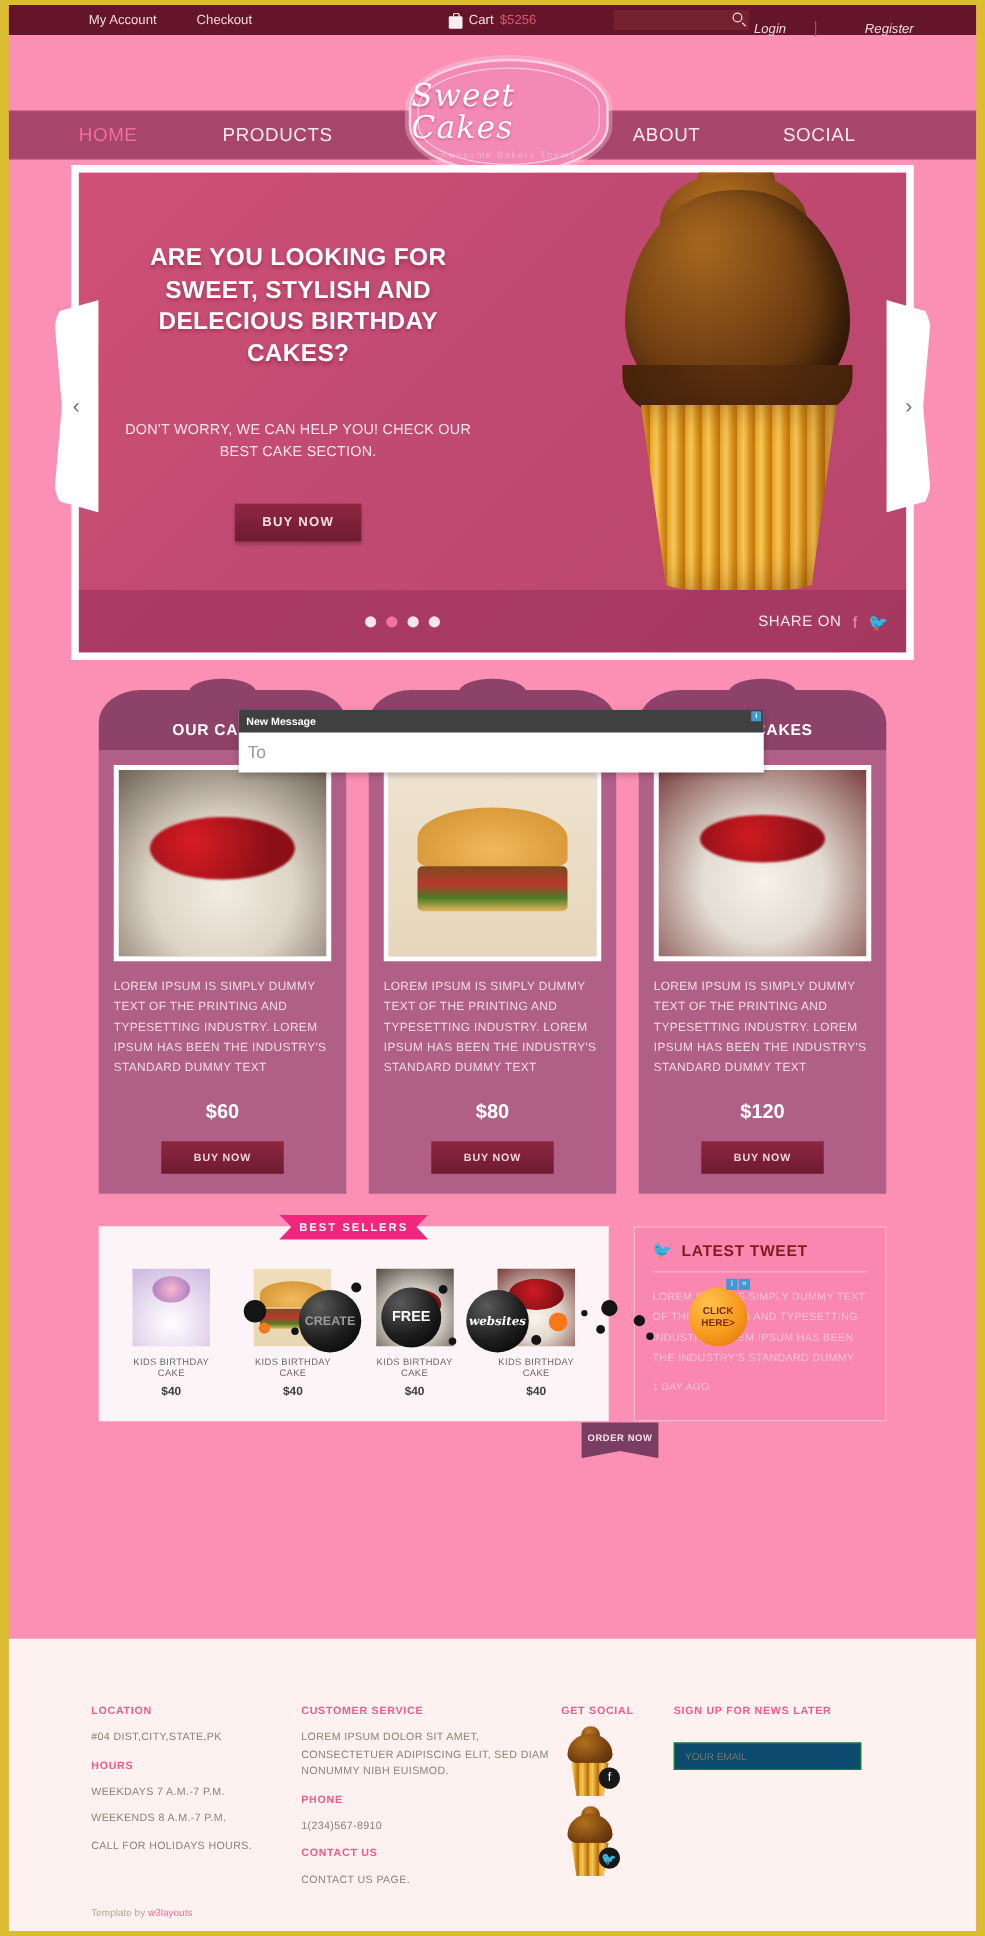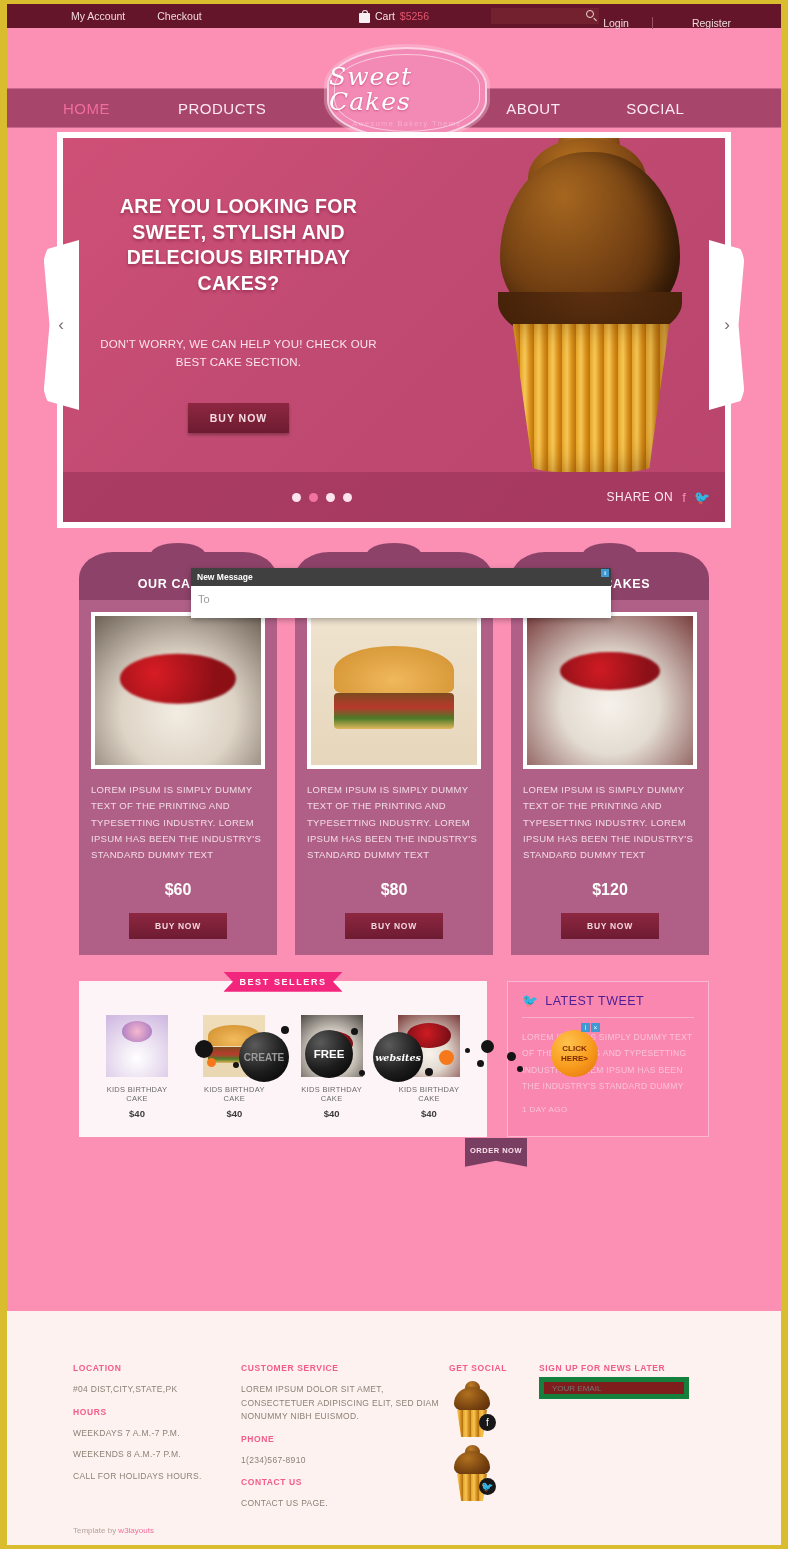--- a/index.html
+++ b/index.html
@@ -45,21 +45,21 @@
     background: #74212f; border: none;
   }
   .search-icon-btn {
     position: absolute; left: 578px; top: 5px;
     width: 14px; height: 14px; cursor: pointer;
   }
   .mag { width: 8px; height: 8px; border: 1.4px solid #f0dade; border-radius: 50%; position: absolute; top: 1px; left: 1px; }
   .mag-h { position: absolute; width: 4px; height: 1.4px; background: #f0dade; transform: rotate(45deg); top: 10px; left: 8px; }
   .topbar-right {
     position: absolute; right: 50px; top: 0; height: 38px;
-    display: flex; align-items: center; gap: 23px; font-size: 10.5px;
+    display: flex; align-items: center; gap: 23px; font-size: 10.5px; font-style: italic;
   }
   .divider-v { width: 1px; height: 12px; background: #9c5260; }
 
   
   .header-pink { height: 60px; background: #fb90b4; }
   .nav {
     height: 40px; background: #a8456a;
     border-top: 1px solid #c76a8c;
     border-bottom: 1px solid #c76a8c;
     display: flex; align-items: center; position: relative;
@@ -178,21 +178,21 @@
     background: #fff; box-shadow: 0 2px 6px rgba(0,0,0,.3);
   }
   .ad-msg-bar {
     height: 18px; background: #404040; color: #fff;
     font-size: 8.5px; font-weight: bold;
     display: flex; align-items: center; padding: 0 6px; position: relative;
   }
   .ad-msg-close { position: absolute; right: 2px; top: 1px; display: flex; gap: 1px; }
   .ad-badge { width: 8px; height: 8px; background: #3f9ad4; color: #fff; font-size: 6px;
     display: flex; align-items: center; justify-content: center; }
-  .ad-msg-to { padding: 7px; font-size: 11px; color: #9a9a9a; }
+  .ad-msg-to { padding: 7px; font-size: 14px; color: #9a9a9a; }
 
   
   .cards { display: flex; gap: 18px; padding: 24px 72px 0; position: relative; }
   .card { flex: 1; position: relative; }
   .card-head {
     height: 48px; position: relative;
     background: #8d4369;
     display: flex; align-items: flex-end; justify-content: center;
     padding-bottom: 9px;
     border-radius: 34px 34px 0 0 / 26px 26px 0 0;
@@ -295,21 +295,21 @@
     background: radial-gradient(circle at 45% 40%, #cf1b22 0%, #7d0f16 78%); border-radius:50%; }
   .bs-name { margin-top: 8px; font-size: 7.5px; color: #6a6a6a; letter-spacing: .3px; }
   .bs-price { margin-top: 5px; font-size: 9.5px; font-weight: bold; color: #3c3c3c; }
   .tweet-panel {
     width: 202px; background: #f987b0; border: 1px solid #fbb8d0;
     padding: 12px 14px 18px;
   }
   .tweet-head { display: flex; align-items: center; gap: 7px; padding-bottom: 9px;
     border-bottom: 1px solid rgba(255,255,255,.35); }
   .tweet-bird { font-size: 13px; color: #fff; line-height: 1; }
-  .tweet-title { font-size: 12.5px; font-weight: normal; color: #4c1d95; letter-spacing: .5px; }
+  .tweet-title { font-size: 12.5px; font-weight: bold; color: #7f1d1d; letter-spacing: .5px; }
   .tweet-body { margin-top: 11px; font-size: 8.5px; color: #fbc3d7; line-height: 1.95; letter-spacing: .3px; }
   .tweet-time { margin-top: 10px; font-size: 8px; color: #fbc3d7; letter-spacing: .4px; }
   .order-ribbon {
     position: absolute; right: 254px; bottom: -30px;
     width: 62px; padding: 8px 0 12px; text-align: center;
     background: #7b3e63; color: #fbe2ec;
     font-size: 7.5px; font-weight: bold; letter-spacing: .5px;
     clip-path: polygon(0 0, 100% 0, 100% 100%, 50% 80%, 0 100%);
     cursor: pointer;
   }
@@ -329,22 +329,22 @@
     border-radius: 50% 50% 38% 38% / 66% 66% 34% 34%; }
   .cs-tip { position: absolute; left: 16px; top: -6px; width: 15px; height: 13px;
     background: radial-gradient(ellipse at 40% 30%, #bd7c24 0%, #7a4314 75%); border-radius: 50%; }
   .cs-cup { position: absolute; left: 6px; top: 23px; width: 34px; height: 27px;
     background: repeating-linear-gradient(90deg,#e6a126 0,#f5c656 3px,#cf8a17 6px,#b06e10 8px);
     clip-path: polygon(6% 0,94% 0,82% 100%,18% 100%); }
   .cs-badge { position: absolute; right: -1px; bottom: 6px; width: 17px; height: 17px;
     border-radius: 50%; background: #171717; color: #fff; font-size: 10px;
     display: flex; align-items: center; justify-content: center; cursor: pointer; }
   .email-input {
-    margin-top: 4px; width: 150px; height: 22px;
-    border: 5px solid #15803d; background: #7f1d1d;
+    margin-top: 21px; width: 150px; height: 22px;
+    border: 1px solid #15803d; background: #0c4a6e;
     font-size: 8px; color: #a08f87; padding: 0 8px;
     font-family: "Liberation Sans", sans-serif;
   }
   .credit { position: absolute; left: 66px; bottom: 10px; font-size: 8px; color: #b4a49c; }
   .credit a { color: #f06f9e; text-decoration: none; }
 </style>
 </head>
 <body>
 
 <div class="page">

